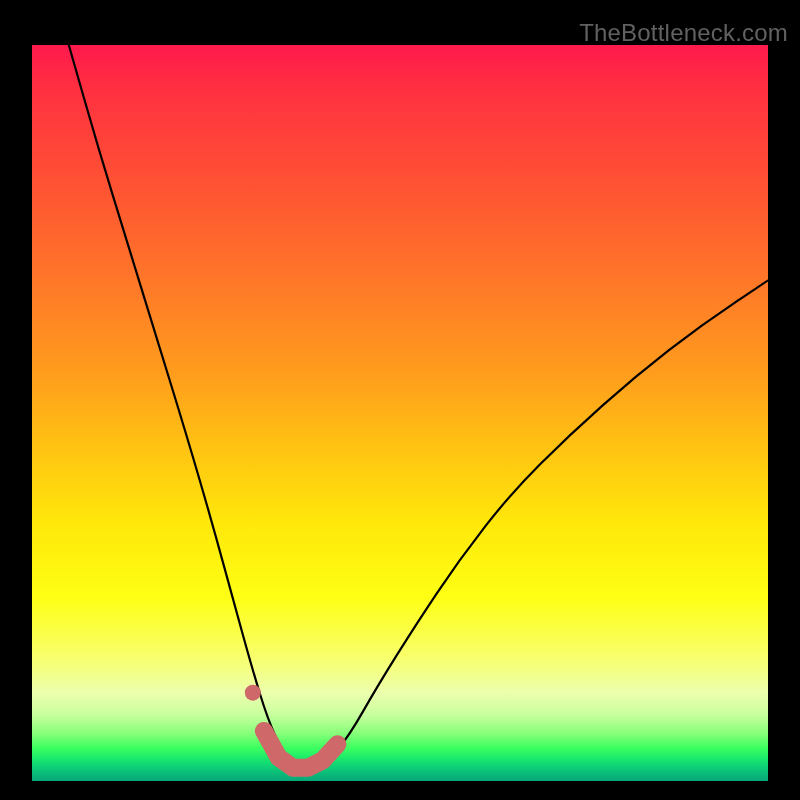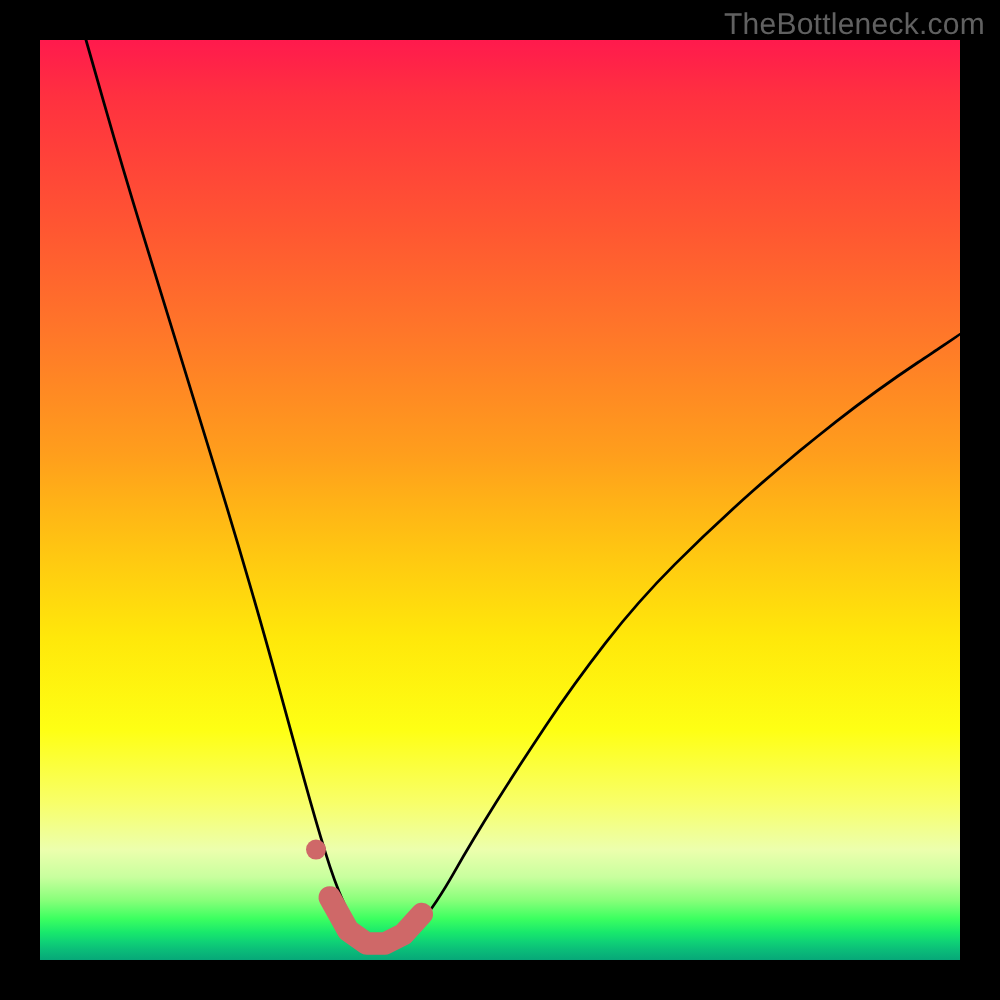--- a/index.html
+++ b/index.html
@@ -9,20 +9,21 @@
     height: 800px;
     background: #000;
     overflow: hidden;
     font-family: Arial, Helvetica, sans-serif;
   }
   .frame {
     position: relative;
     width: 800px;
     height: 656px;
     background: #000;
+    margin-top: 13px;
   }
   .plot-area {
     position: absolute;
     left: 32px;
     top: 32px;
     width: 736px;
     height: 736px;
     
     background: linear-gradient(
       to bottom,

